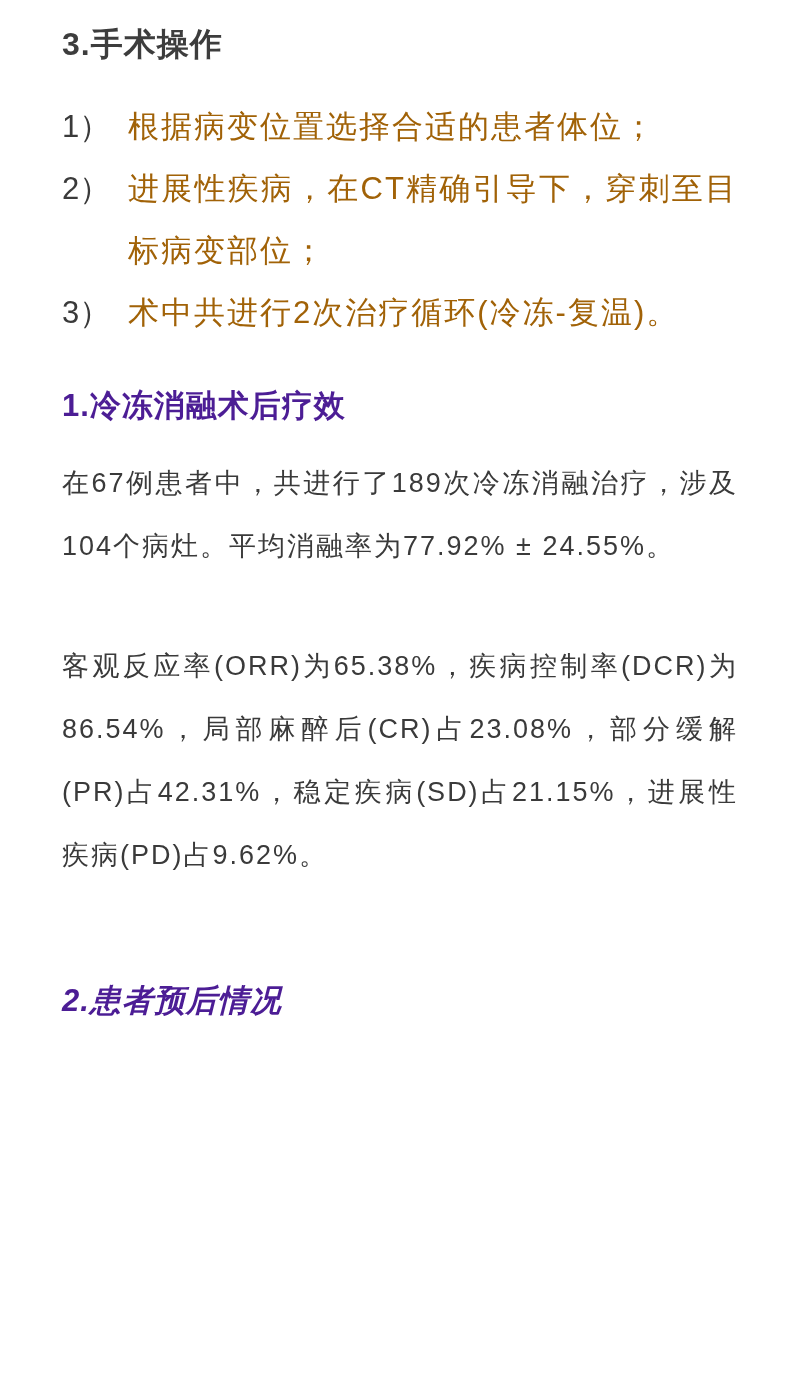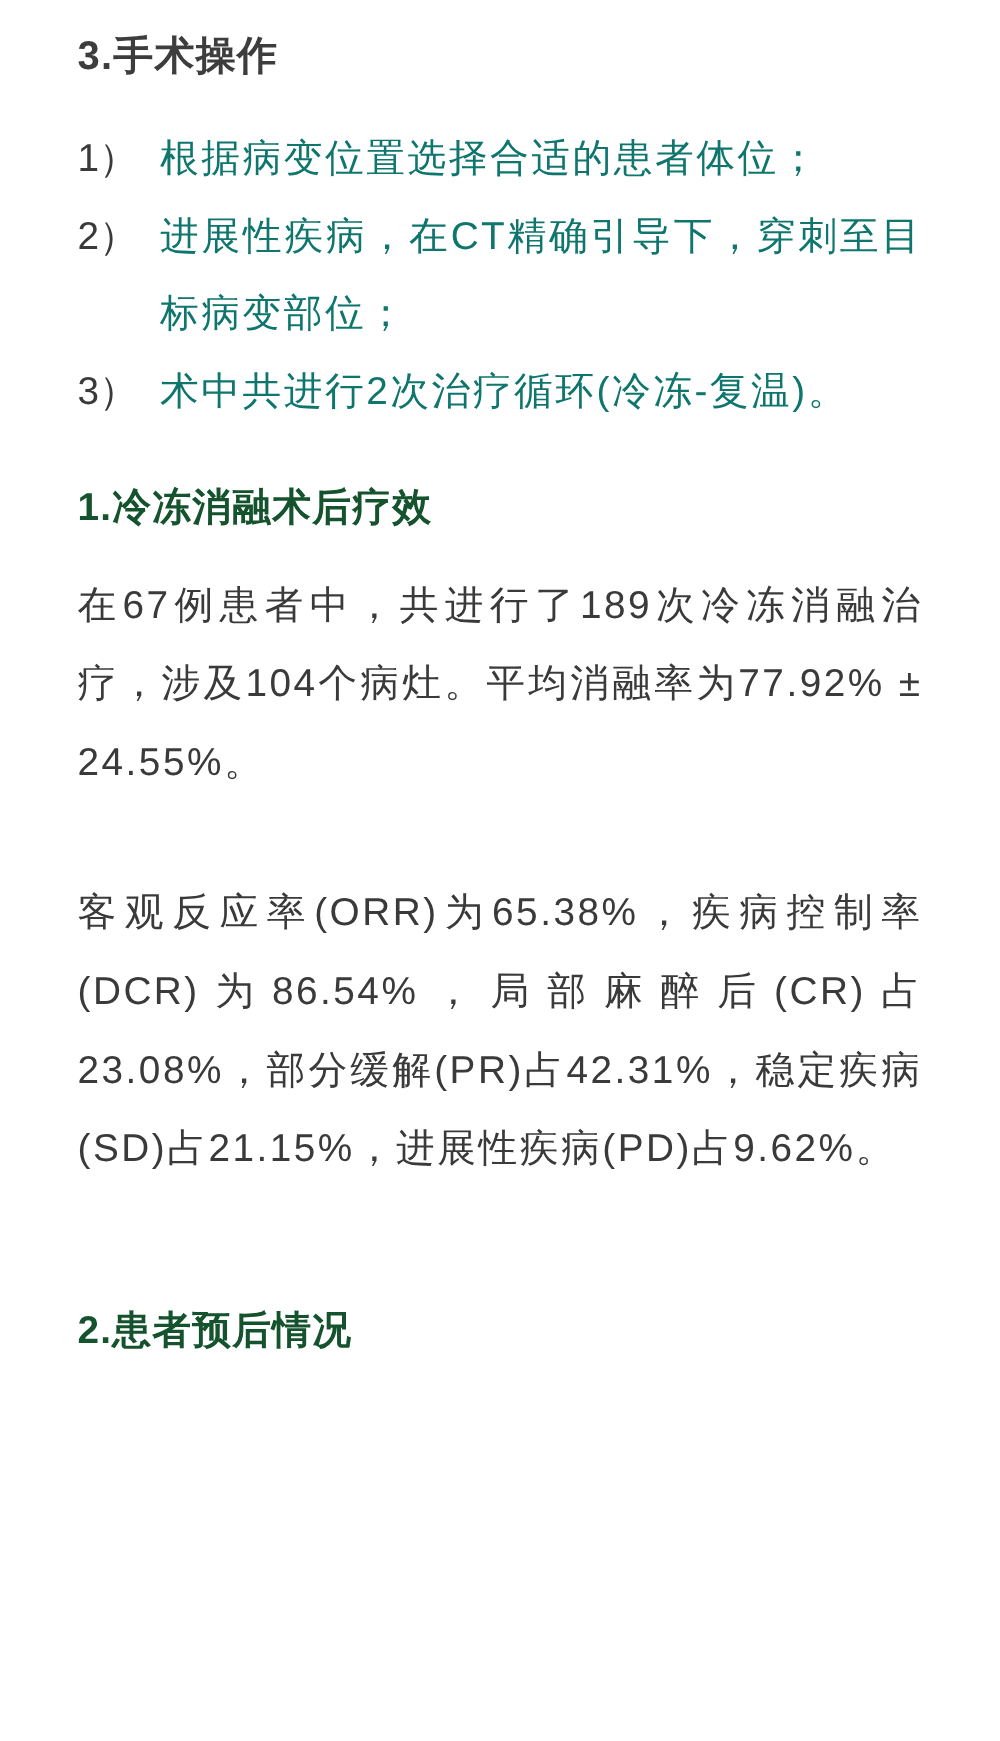--- a/index.html
+++ b/index.html
@@ -41,21 +41,21 @@
     flex: 0 0 66px;
     font-size: 31px;
     line-height: 62px;
     color: #3a3a3a;
   }
   .li-text {
     flex: 1;
     font-size: 31px;
     line-height: 62px;
     letter-spacing: 2px;
-    color: #0f766e;
+    color: #a16207;
     text-align: justify;
     text-justify: inter-character;
   }
   
   .h-serif {
     margin: 60px 0 0 0;
     font-family: "Liberation Serif", serif;
     font-size: 35px;
     line-height: 42px;
     font-weight: 700;
@@ -66,30 +66,31 @@
     background-clip: text;
     -webkit-text-fill-color: transparent;
     display: inline-block;
   }
   
   .h-orange {
     margin: 44px 0 0 0;
     font-size: 31px;
     line-height: 36px;
     font-weight: 700;
-    color: #14532d;
+    color: #4c1d95;
     letter-spacing: 1px;
   }
   .h-orange.spaced {
     margin-top: 96px;
+    font-style: italic;
   }
   
   .para {
     margin: 28px 0 0 0;
-    font-size: 31px;
+    font-size: 27px;
     line-height: 63px;
     letter-spacing: 2px;
     color: #3a3a3a;
     text-align: justify;
     text-justify: inter-character;
   }
   .para + .para {
     margin-top: 57px;
   }
 </style>

